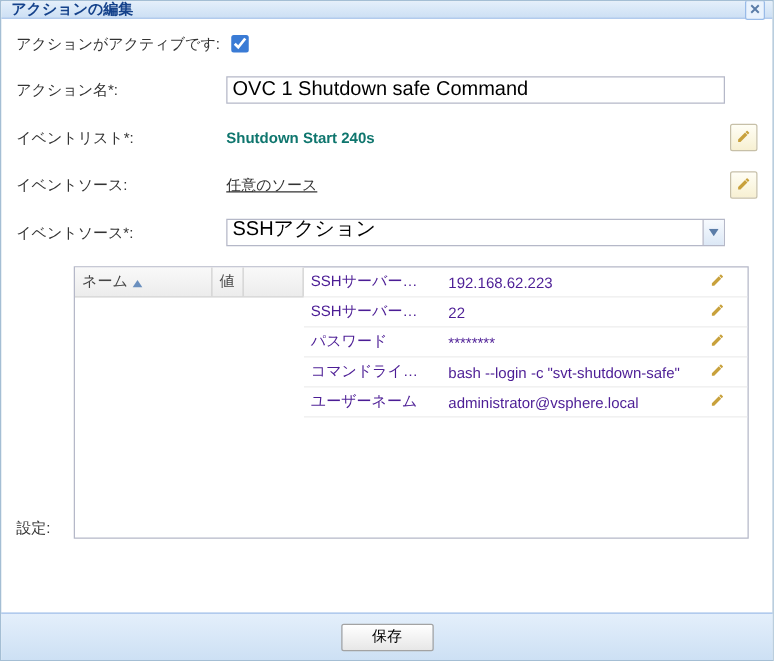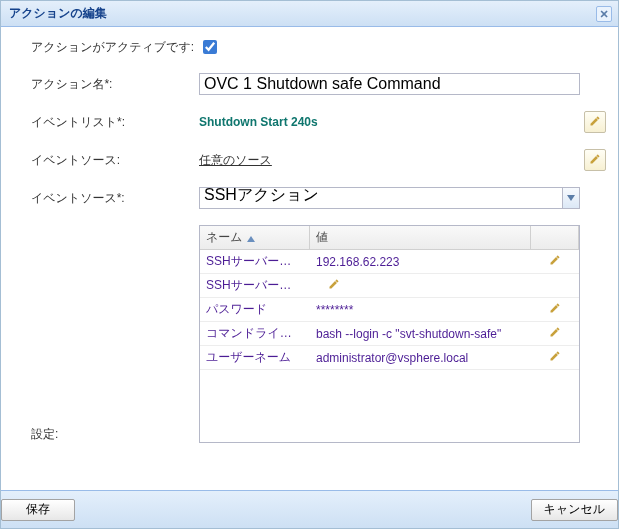--- a/index.html
+++ b/index.html
@@ -9,41 +9,41 @@
     font-size: 12px;
     background: #fff;
     width: 619px;
     height: 529px;
     overflow: hidden;
     border: 1px solid #a4bed4;
   }
   .titlebar {
     background: linear-gradient(#e4effb, #cde0f4);
     border-bottom: 1px solid #99bbe8;
-    height: 26px;
+    height: 14px;
     display: flex;
     align-items: center;
     padding: 0 6px 0 8px;
     color: #15428b;
     font-weight: bold;
   }
   .titlebar .title { flex: 1; }
   .close-btn {
     width: 16px; height: 16px;
     border: 1px solid #99bbe8;
     background: #eaf3fd;
     color: #5b7da8;
     font-size: 11px;
     line-height: 14px;
     text-align: center;
     cursor: pointer;
     border-radius: 2px;
   }
   .form-area {
-    padding: 10px 12px 0 30px;
+    padding: 10px 12px 0 12px;
   }
   .row {
     display: flex;
     align-items: center;
     margin-bottom: 16px;
   }
   .row .label {
     width: 168px;
     color: #333;
   }
@@ -103,21 +103,21 @@
     width: 14px; height: 14px;
     accent-color: #3a7bd5;
   }
   
   .settings-row { align-items: flex-end; }
   .grid-wrap {
     flex: 1;
     border: 1px solid #b5b8c8;
     height: 218px;
     display: flex;
-    flex-direction: column;
+    flex-direction: row;
     background: #fff;
   }
   .grid-header {
     display: flex;
     background: linear-gradient(#f9f9f9,#ececec);
     border-bottom: 1px solid #d0d0d0;
     height: 24px;
   }
   .grid-header .col {
     padding: 4px 6px;
@@ -158,21 +158,21 @@
   .row-pencil svg { width: 12px; height: 12px; }
   
   .footer {
     position: absolute;
     left: 1px; right: 1px; bottom: 1px;
     height: 38px;
     background: linear-gradient(#e4effb,#cde0f4);
     border-top: 1px solid #99bbe8;
     display: flex;
     align-items: center;
-    justify-content: space-between;
+    justify-content: center;
     gap: 10px;
   }
   .btn {
     min-width: 74px;
     height: 22px;
     border: 1px solid #a3a3a3;
     background: linear-gradient(#ffffff,#e7e7e7);
     border-radius: 2px;
     font-size: 12px;
     cursor: pointer;
@@ -278,20 +278,21 @@
             <div class="cell col-action">
               <div class="row-pencil">
                 <span><svg viewBox="0 0 16 16">
                     <path d="M2 11.5V14h2.5l7.4-7.4-2.5-2.5L2 11.5zM13.7 4.9c.3-.3.3-.7 0-1l-1.6-1.6c-.3-.3-.7-.3-1 0l-1.2 1.2 2.5 2.5 1.3-1.1z" fill="#c8a13c"></path>
                   </svg></span>
               </div>
             </div>
           </div>
           <div class="grid-row">
             <div class="cell col-name">SSHサーバー…</div>
+            <div class="cell col-value">22</div>
             <div class="cell col-action">
               <div class="row-pencil">
                 <span><svg viewBox="0 0 16 16">
                     <path d="M2 11.5V14h2.5l7.4-7.4-2.5-2.5L2 11.5zM13.7 4.9c.3-.3.3-.7 0-1l-1.6-1.6c-.3-.3-.7-.3-1 0l-1.2 1.2 2.5 2.5 1.3-1.1z" fill="#c8a13c"></path>
                   </svg></span>
               </div>
             </div>
           </div>
           <div class="grid-row">
             <div class="cell col-name">パスワード</div>
@@ -328,14 +329,13 @@
           </div>
         </div>
     </div>
     <div class="edit-slot"></div>
   </div>
 
 </div>
 
 <div class="footer">
   <button class="btn">保存</button>
-  <button class="btn">キャンセル</button>
 </div>
 
 </body></html>

